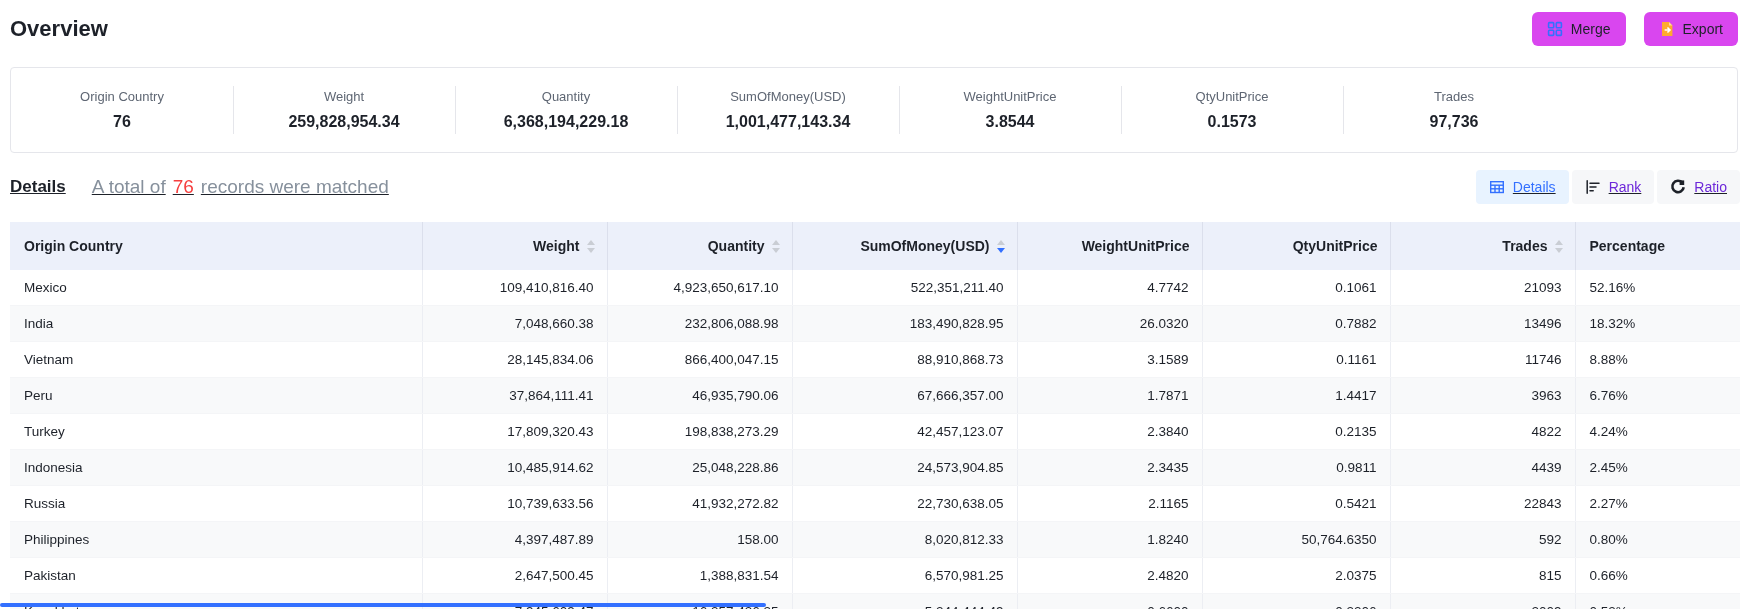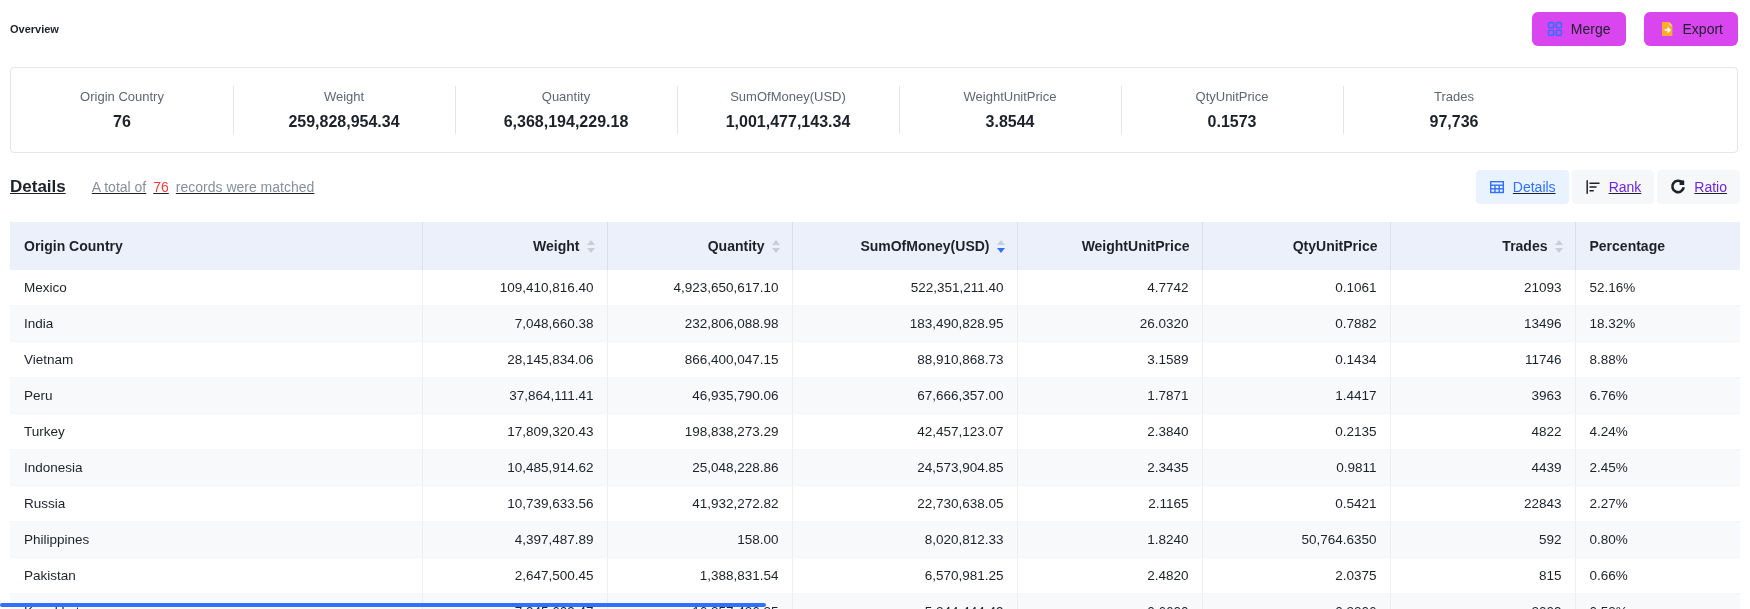--- a/index.html
+++ b/index.html
@@ -2,41 +2,41 @@
 <html><head>
 <meta charset="utf-8">
 <style>
   html,body{margin:0;padding:0;background:#fff;}
   .app{position:relative;width:1750px;height:609px;background:#fff;overflow:hidden;
        font-family:"Liberation Sans",sans-serif;color:#1d2129;}
 
   
   .topbar{position:absolute;left:10px;right:12px;top:10px;height:38px;
           display:flex;align-items:center;justify-content:space-between;}
-  .page-title{font-size:11px;font-weight:700;}
+  .page-title{font-size:22px;font-weight:700;}
   .toolbar{display:flex;gap:18px;}
   .btn{display:inline-flex;align-items:center;gap:8px;height:34px;padding:0 15px;
        background:#d946ef;border:none;border-radius:6px;font-size:14px;color:#1d2129;
        font-family:inherit;cursor:pointer;}
 
   
   .stats-card{position:absolute;left:10px;top:67px;width:1726px;height:84px;
               border:1px solid #e5e6eb;border-radius:4px;background:#fff;
               display:flex;align-items:center;}
   .stat{flex:0 0 222px;width:222px;text-align:center;position:relative;}
   .stat:not(:first-child)::before{content:"";position:absolute;left:0;top:50%;
               transform:translateY(-50%);height:48px;width:1px;background:#e5e6eb;}
   .stat-label{font-size:13px;color:#5e6673;margin-bottom:9px;}
   .stat-value{font-size:16px;font-weight:700;color:#1d2129;}
 
   
   .details-bar{position:absolute;left:10px;right:10px;top:170px;height:34px;
                display:flex;align-items:center;text-decoration:underline;}
   .section-title{font-size:17px;font-weight:700;}
-  .records-note{margin-left:26px;font-size:14px;color:#86909c;}
+  .records-note{margin-left:26px;font-size:19px;color:#86909c;}
   .records-count{color:#f53f3f;margin:0 7px;}
   .view-switcher{margin-left:auto;display:flex;gap:3px;}
   .tab{display:inline-flex;align-items:center;gap:8px;height:34px;padding:0 13px;
        background:#f6f7f9;border:none;border-radius:4px;font-size:14px;color:#6d28d9;
        font-family:inherit;cursor:pointer;}
   .tab.active{background:#e8f3ff;color:#3370ff;}
   .tab-icon{display:inline-flex;align-items:center;}
 
   
   .data-table{position:absolute;left:10px;top:222px;width:1730px;
@@ -265,21 +265,21 @@
           <td class="num">0.7882</td>
           <td class="num">13496</td>
           <td class="txt">18.32%</td>
         </tr>
         <tr>
           <td class="txt">Vietnam</td>
           <td class="num">28,145,834.06</td>
           <td class="num">866,400,047.15</td>
           <td class="num">88,910,868.73</td>
           <td class="num">3.1589</td>
-          <td class="num">0.1434</td>
+          <td class="num">0.1161</td>
           <td class="num">11746</td>
           <td class="txt">8.88%</td>
         </tr>
         <tr>
           <td class="txt">Peru</td>
           <td class="num">37,864,111.41</td>
           <td class="num">46,935,790.06</td>
           <td class="num">67,666,357.00</td>
           <td class="num">1.7871</td>
           <td class="num">1.4417</td>

